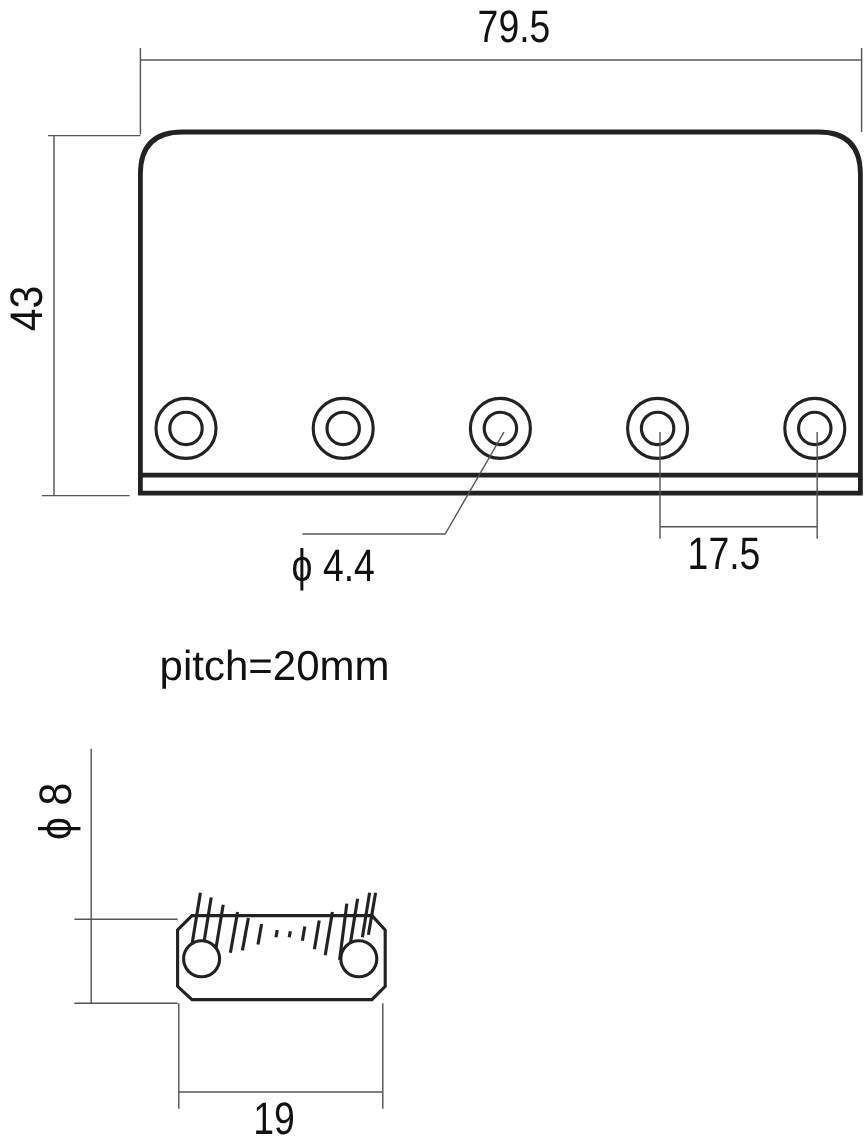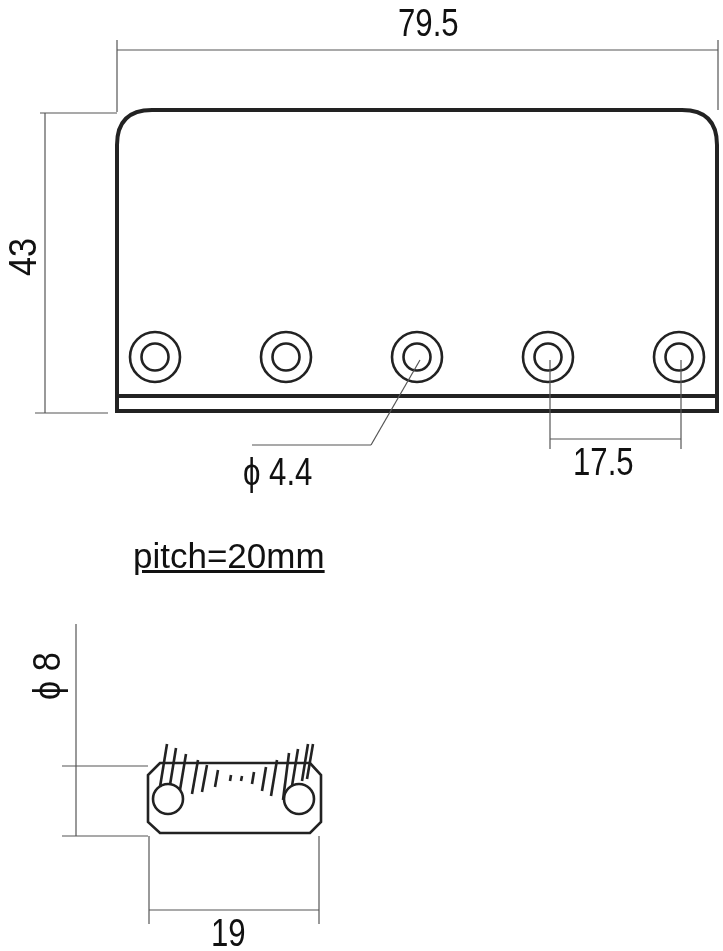--- a/index.html
+++ b/index.html
@@ -109,17 +109,17 @@
 </svg>
 
 <div class="lbl dim" style="left:398px; top:4px;">79.5</div>
 
 <div class="lbl dim rot" style="left:4px; top:276px; transform: rotate(-90deg) scaleX(0.9);">43</div>
 
 <div class="lbl dim" style="left:243px; top:453px; font-style:normal;">ϕ 4.4</div>
 
 <div class="lbl dim" style="left:573px; top:443px;">17.5</div>
 
-<div class="lbl" style="left:133px; top:538px; font-size:35px;text-decoration:underline;">pitch=20mm</div>
+<div class="lbl" style="left:133px; top:538px; font-size:35px;">pitch=20mm</div>
 
 <div class="lbl dim rot" style="left:28px; top:700px; transform: rotate(-90deg) scaleX(0.9);">ϕ 8</div>
 
 <div class="lbl dim" style="left:211px; top:914px;">19</div>
 
 </body></html>

